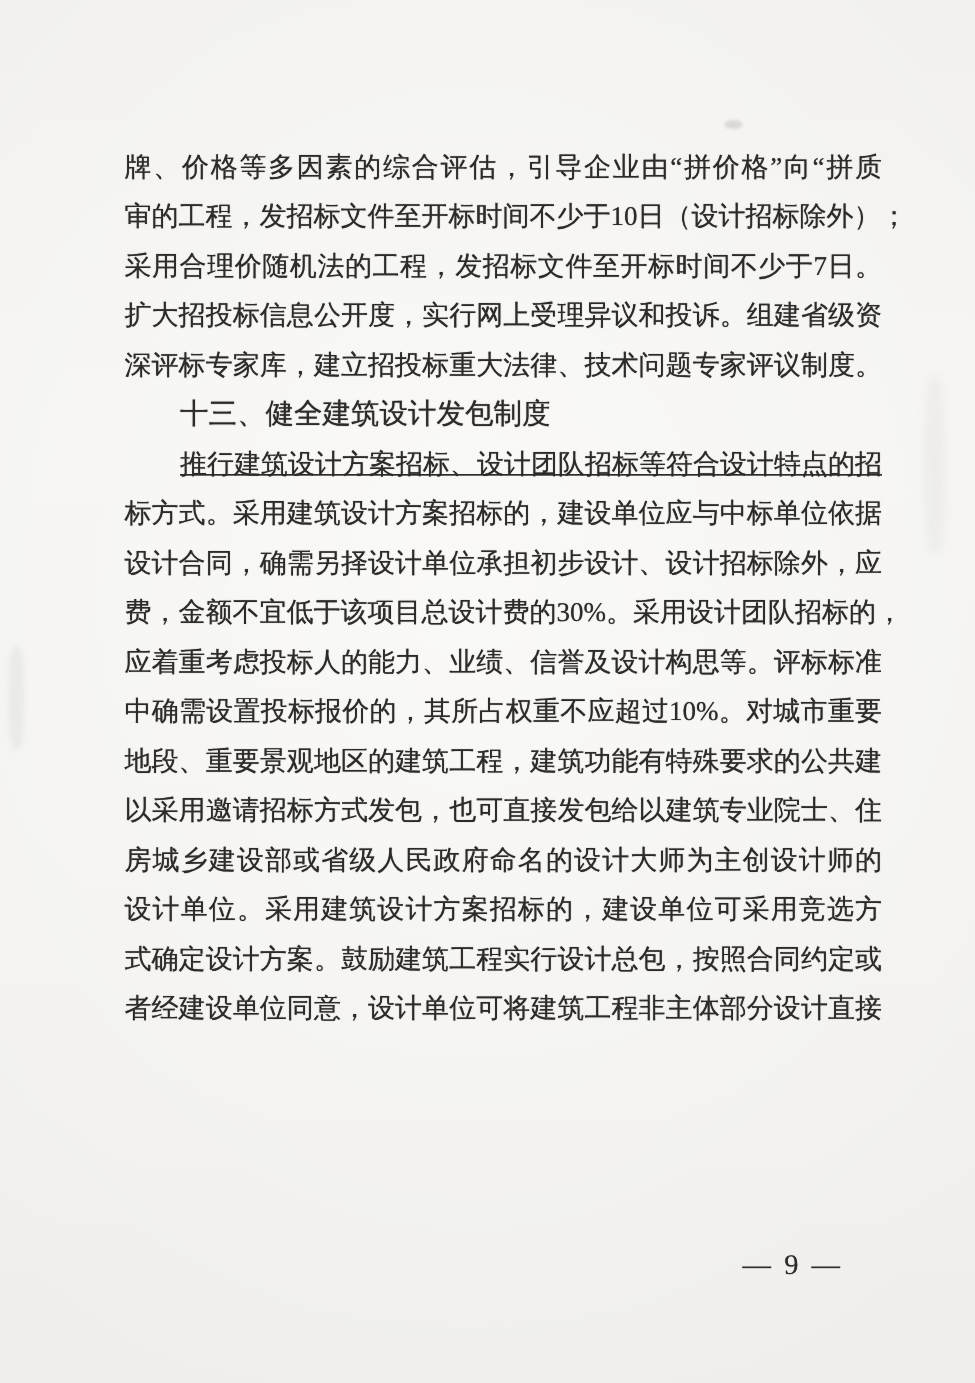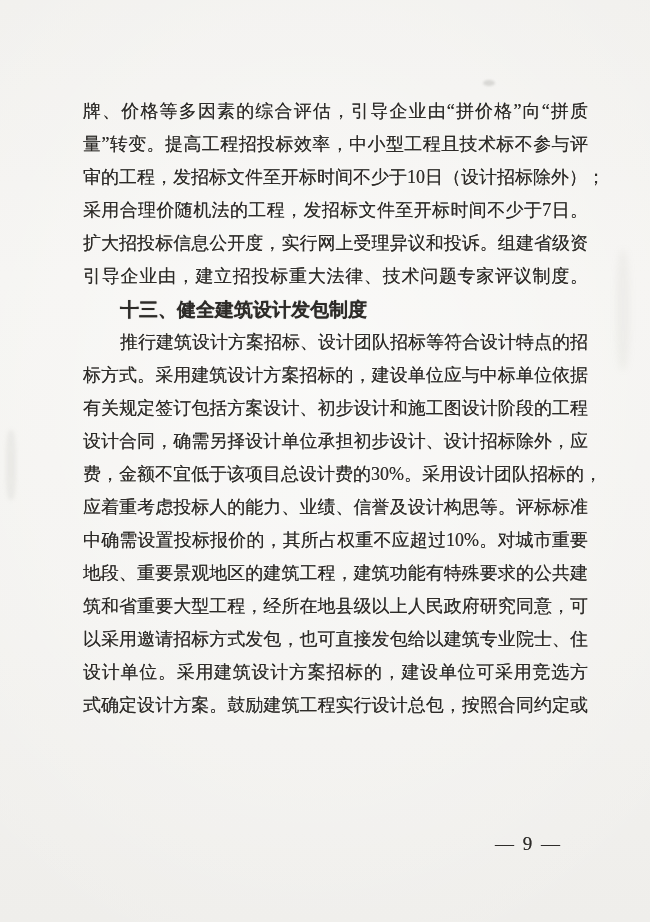--- a/index.html
+++ b/index.html
@@ -32,26 +32,27 @@
     text-align: justify;
     text-align-last: justify;
     text-justify: inter-ideograph;
     white-space: nowrap;
     letter-spacing: 0;
     text-shadow: 0 0 0.6px rgba(45,43,40,0.75);
   }
   .line.indent {
     padding-left: 37px;
     width: 468px;
+    text-decoration: underline;
   }
   .heading {
     font-size: 19px;
     line-height: 33px;
     height: 33px;
-    font-weight: bold;
+    font-weight: normal;
     padding-left: 37px;
     text-align: center;
     text-align-last: left;
     white-space: nowrap;
     text-shadow: 0 0 0.7px rgba(35,33,30,0.85);
   }
   .page-number {
     position: absolute;
     top: 833px;
     right: 88px;
@@ -84,40 +85,39 @@
     border-radius: 40%;
   }
 </style>
 </head>
 <body>
 
 <div class="scan-page">
 
   <div class="text-block">
     <div class="line">牌、价格等多因素的综合评估，引导企业由“拼价格”向“拼质</div>
-    <div class="line">量”转变。提高工程招投标效率，中小型工程且技术标不参与评</div>
     <div class="line">审的工程，发招标文件至开标时间不少于10日（设计招标除外）；</div>
     <div class="line">采用合理价随机法的工程，发招标文件至开标时间不少于7日。</div>
     <div class="line">扩大招投标信息公开度，实行网上受理异议和投诉。组建省级资</div>
-    <div class="line">引导企业由，建立招投标重大法律、技术问题专家评议制度。</div>
+    <div class="line">深评标专家库，建立招投标重大法律、技术问题专家评议制度。</div>
 
     <div class="heading">十三、健全建筑设计发包制度</div>
 
     <div class="line indent">推行建筑设计方案招标、设计团队招标等符合设计特点的招</div>
     <div class="line">标方式。采用建筑设计方案招标的，建设单位应与中标单位依据</div>
-    <div class="line">有关规定签订包括方案设计、初步设计和施工图设计阶段的工程</div>
     <div class="line">设计合同，确需另择设计单位承担初步设计、设计招标除外，应</div>
     <div class="line">费，金额不宜低于该项目总设计费的30%。采用设计团队招标的，</div>
     <div class="line">应着重考虑投标人的能力、业绩、信誉及设计构思等。评标标准</div>
     <div class="line">中确需设置投标报价的，其所占权重不应超过10%。对城市重要</div>
     <div class="line">地段、重要景观地区的建筑工程，建筑功能有特殊要求的公共建</div>
-    <div class="line">筑和省重要大型工程，经所在地县级以上人民政府研究同意，可</div>
     <div class="line">以采用邀请招标方式发包，也可直接发包给以建筑专业院士、住</div>
+    <div class="line">房城乡建设部或省级人民政府命名的设计大师为主创设计师的</div>
     <div class="line">设计单位。采用建筑设计方案招标的，建设单位可采用竞选方</div>
     <div class="line">式确定设计方案。鼓励建筑工程实行设计总包，按照合同约定或</div>
+    <div class="line">者经建设单位同意，设计单位可将建筑工程非主体部分设计直接</div>
   </div>
 
   <div class="page-number">— 9 —</div>
 
   <div class="smudge smudge-1"></div>
   <div class="smudge smudge-2"></div>
   <div class="smudge smudge-3"></div>
 </div>
 
 </body></html>

